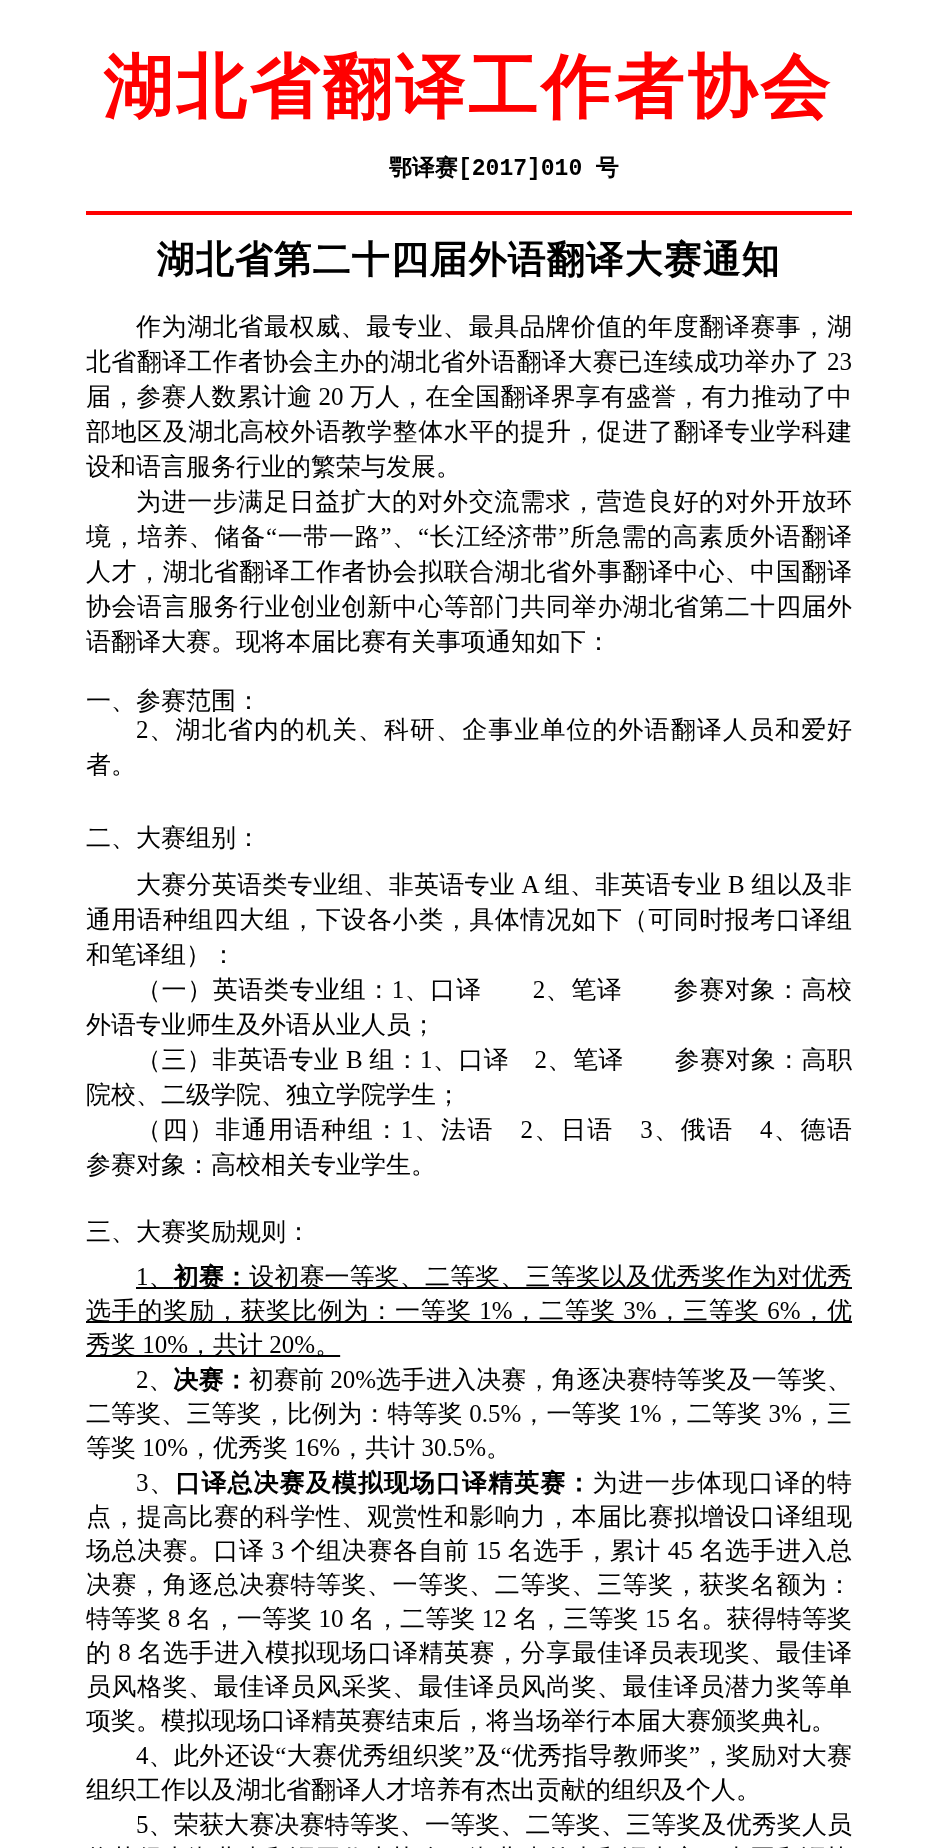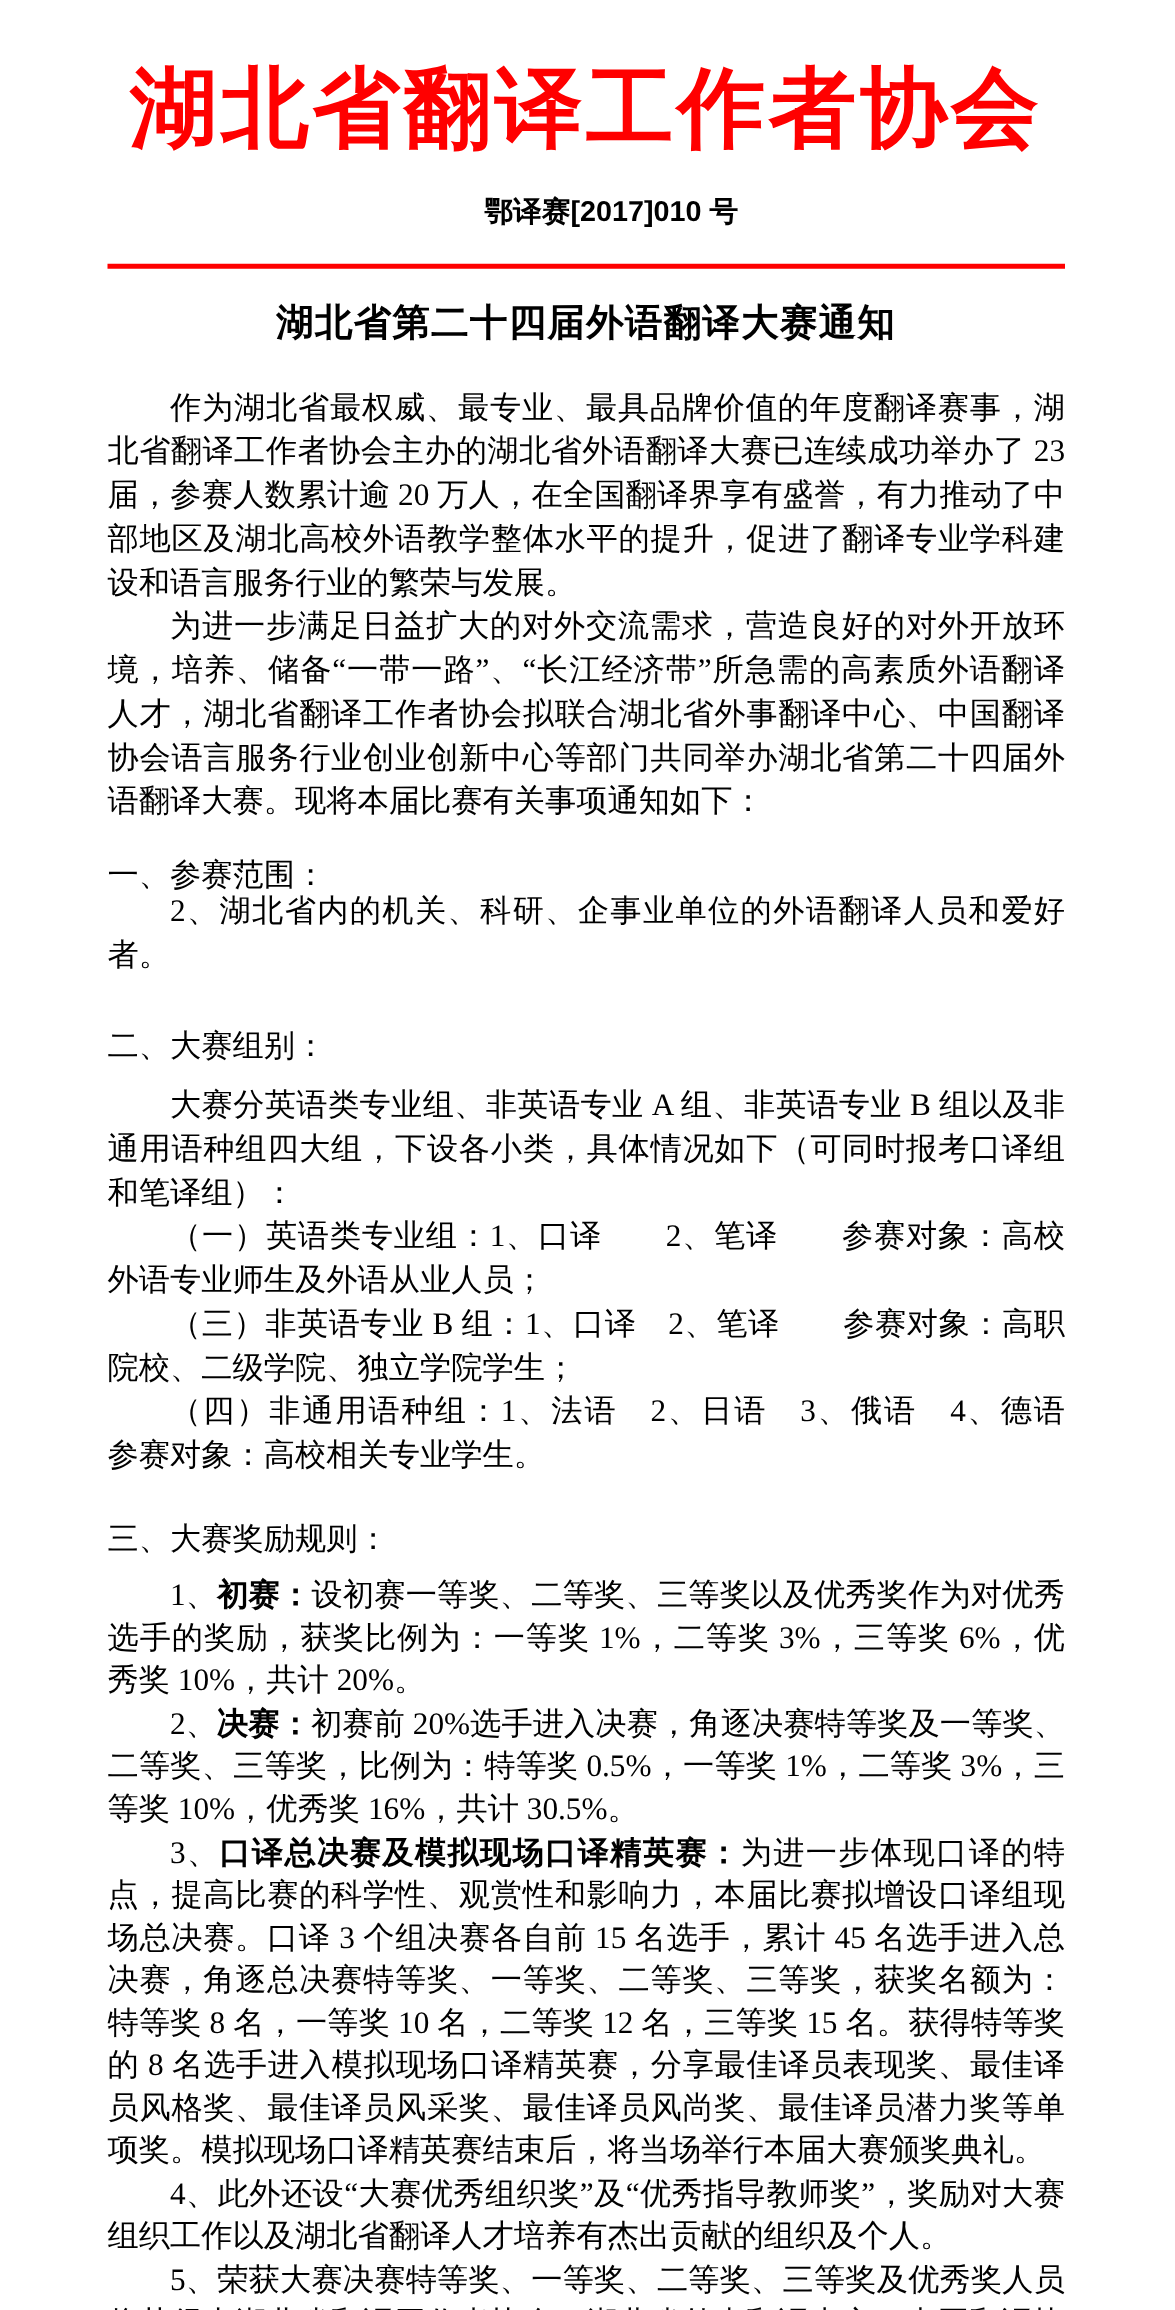--- a/index.html
+++ b/index.html
@@ -21,36 +21,36 @@
     font-family:"Liberation Sans","DejaVu Sans",sans-serif;
     font-size:70px;
     font-weight:bold;
     letter-spacing:3px;
     line-height:80px;
     white-space:nowrap;
   }
   .doc-number {
     margin-top:30px;
     text-align:center;
-    font-family:Liberation Sans, sans-serif;
+    font-family:Liberation Mono, monospace;
     font-weight:bold;
     font-size:23px;
     line-height:27px;
     position:relative;
-    left:20px;
+    left:35px;
   }
   .red-rule {
     margin-top:28px;
     height:4px;
     background:#ff0000;
   }
   .doc-title {
     margin:26px 0 0 0;
     text-align:center;
-    font-size:30px;
+    font-size:38px;
     line-height:36px;
     font-weight:bold;
     letter-spacing:1px;
   }
   .body-p {
     margin:0;
     font-size:25px;
     line-height:35px;
     text-align:justify;
     text-indent:2em;
@@ -61,21 +61,21 @@
     font-family:"Liberation Sans","DejaVu Sans",sans-serif;
     font-size:25px;
     line-height:23px;
     font-weight:normal;
   }
   .mt-sec1 { margin-top:30px; }
   .mt-items { margin-top:18px; }
   .mt-sec2 { margin-top:44px; }
   .mt-sec2intro { margin-top:18px; }
   .mt-sec3 { margin-top:38px; }
-  .mt-rules { margin-top:16px; }
+  .mt-rules { margin-top:16px;text-decoration:underline; }
   .rule { line-height:34px; }
   .rule .lead {
     font-family:"Liberation Sans","DejaVu Sans",sans-serif;
     font-weight:bold;
   }
 </style>
 </head>
 <body>
 
 <div class="page">

